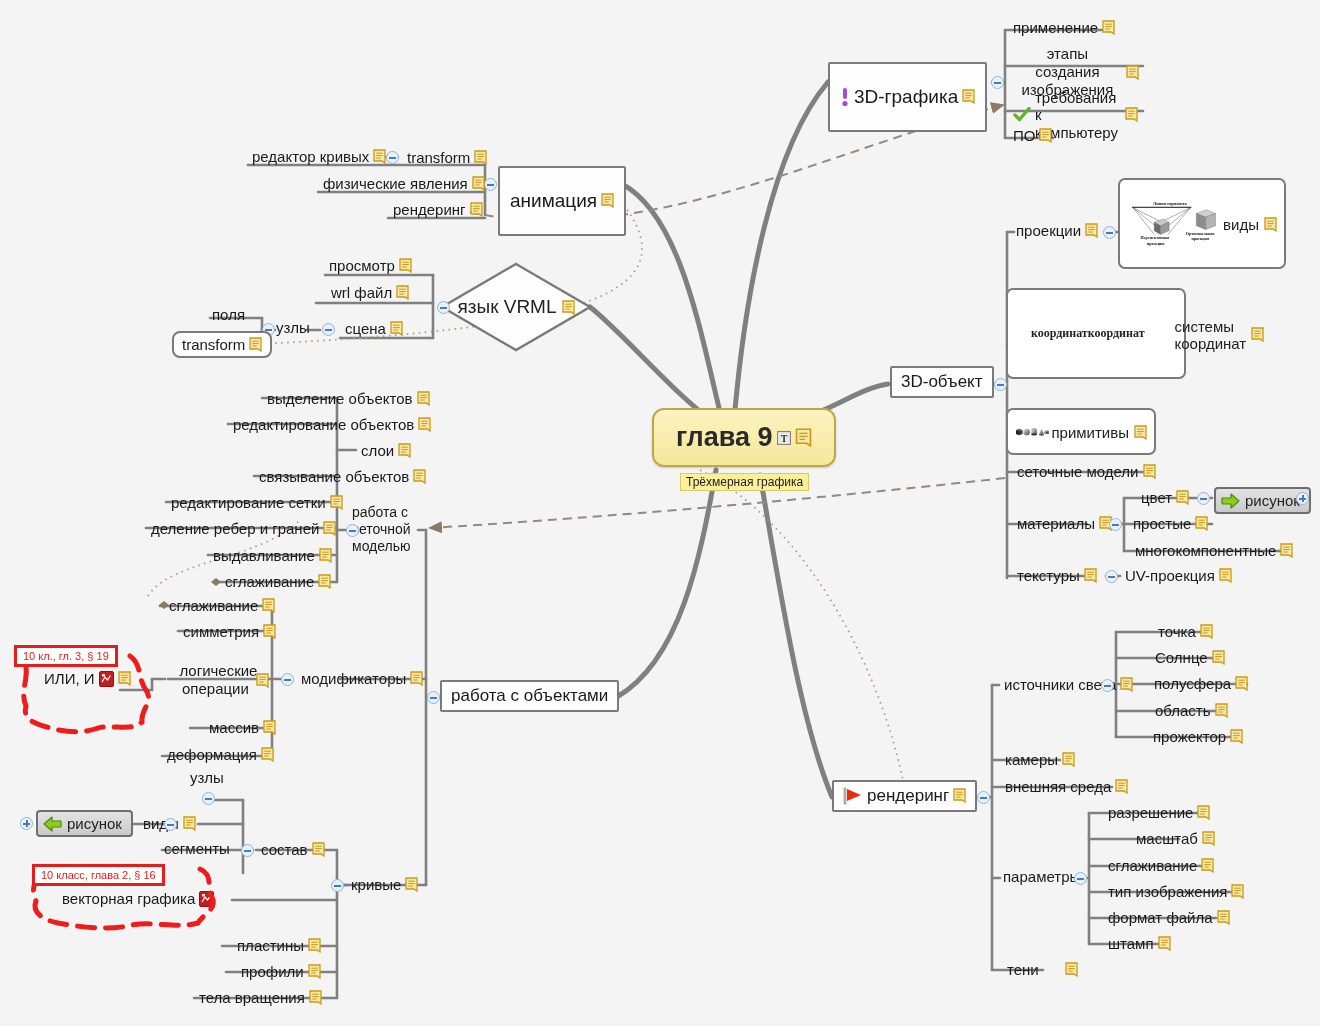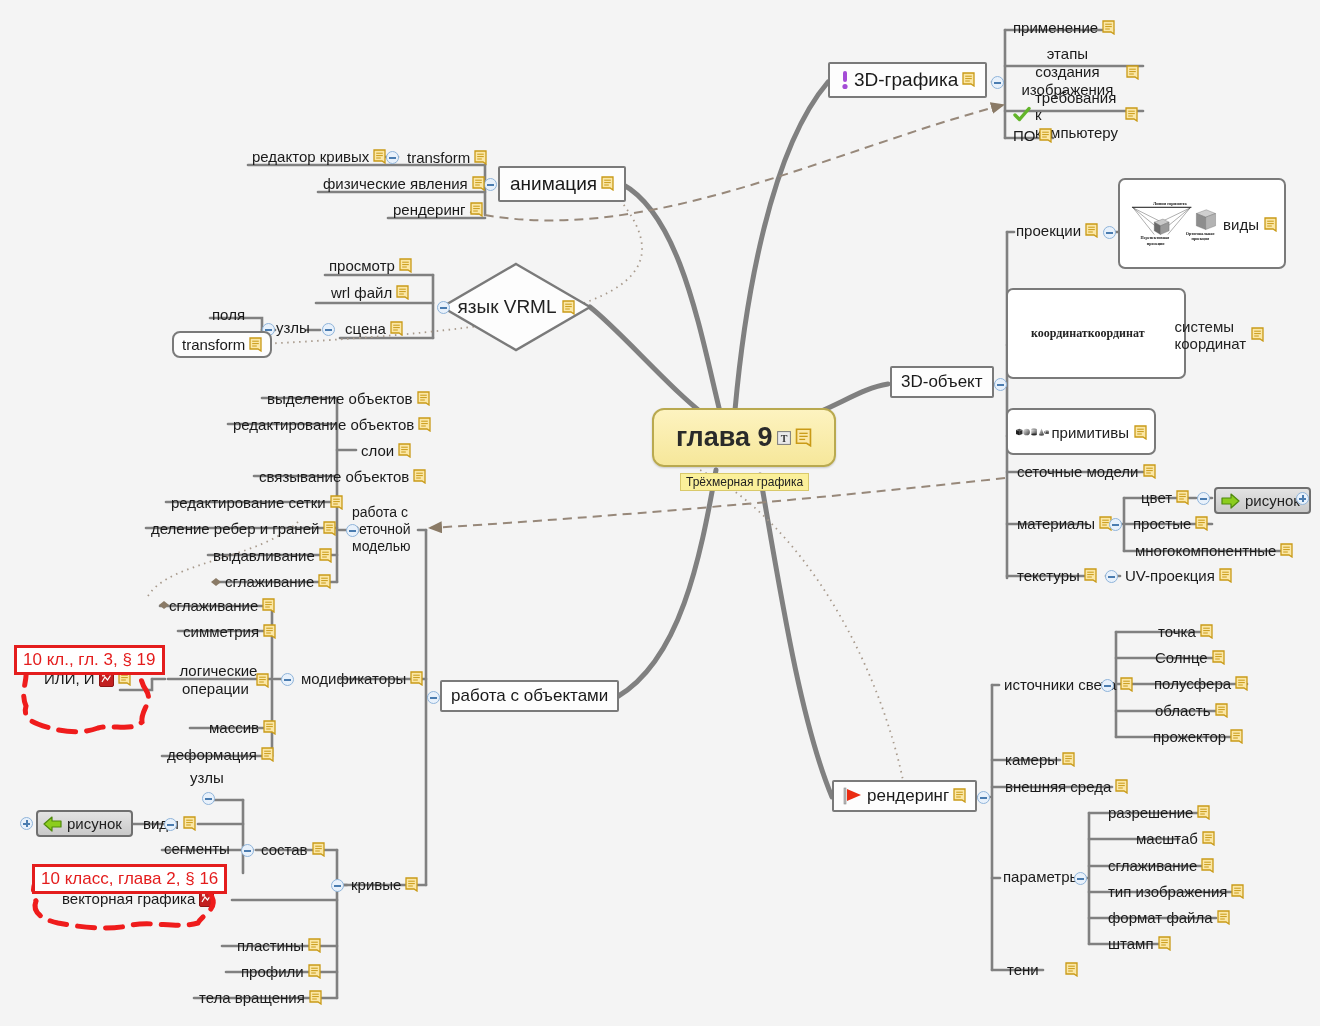--- a/index.html
+++ b/index.html
@@ -24,21 +24,21 @@
   }
   .node .lbl { display:inline-block; }
   .node.multiline { white-space:normal; text-align:center; line-height:1.2; }
 
   
   .ul { padding:1px 3px 2px 3px; }
 
   
   .boxed {
     border:2px solid #7a7a7a; background:#fdfdfd;
-    padding:5px 10px; font-size:19px;
+    padding:22px 10px; font-size:19px;
     border-radius:2px;
   }
   .boxed.sm { font-size:17px; padding:4px 9px; }
   .rounded { border:2px solid #7a7a7a; background:#fdfdfd; border-radius:8px; padding:3px 8px; font-size:15px;}
 
   
   #central {
     background:linear-gradient(#fdf3c0,#f6e79a);
     border:2px solid #b9a94f; border-radius:12px;
     font-size:27px; font-weight:bold; color:#2a2a2a;
@@ -90,21 +90,21 @@
   .excl-ic { width:10px; height:20px; flex:none; }
   .check-ic { width:18px; height:17px; flex:none; }
   .flag-ic { width:20px; height:18px; flex:none; }
   .pdf-ic { width:15px; height:16px; flex:none; }
   .arrow-ic { width:19px; height:16px; flex:none; }
   .tbox-ic { width:14px; height:14px; flex:none; }
 
   
   .redlabel {
     position:absolute; border:3px solid #e41d1d; background:#fff;
-    color:#e41d1d; font-size:17px; padding:2px 6px; z-index:6;
+    color:#e41d1d; font-size:11px; padding:2px 6px; z-index:6;
   }
   .redcloud { position:absolute; pointer-events:none; z-index:2; }
 </style>
 </head>
 <body>
 
 <div id="canvas">
 
 <svg class="links" viewBox="0 0 1320 1026">
   <defs>

